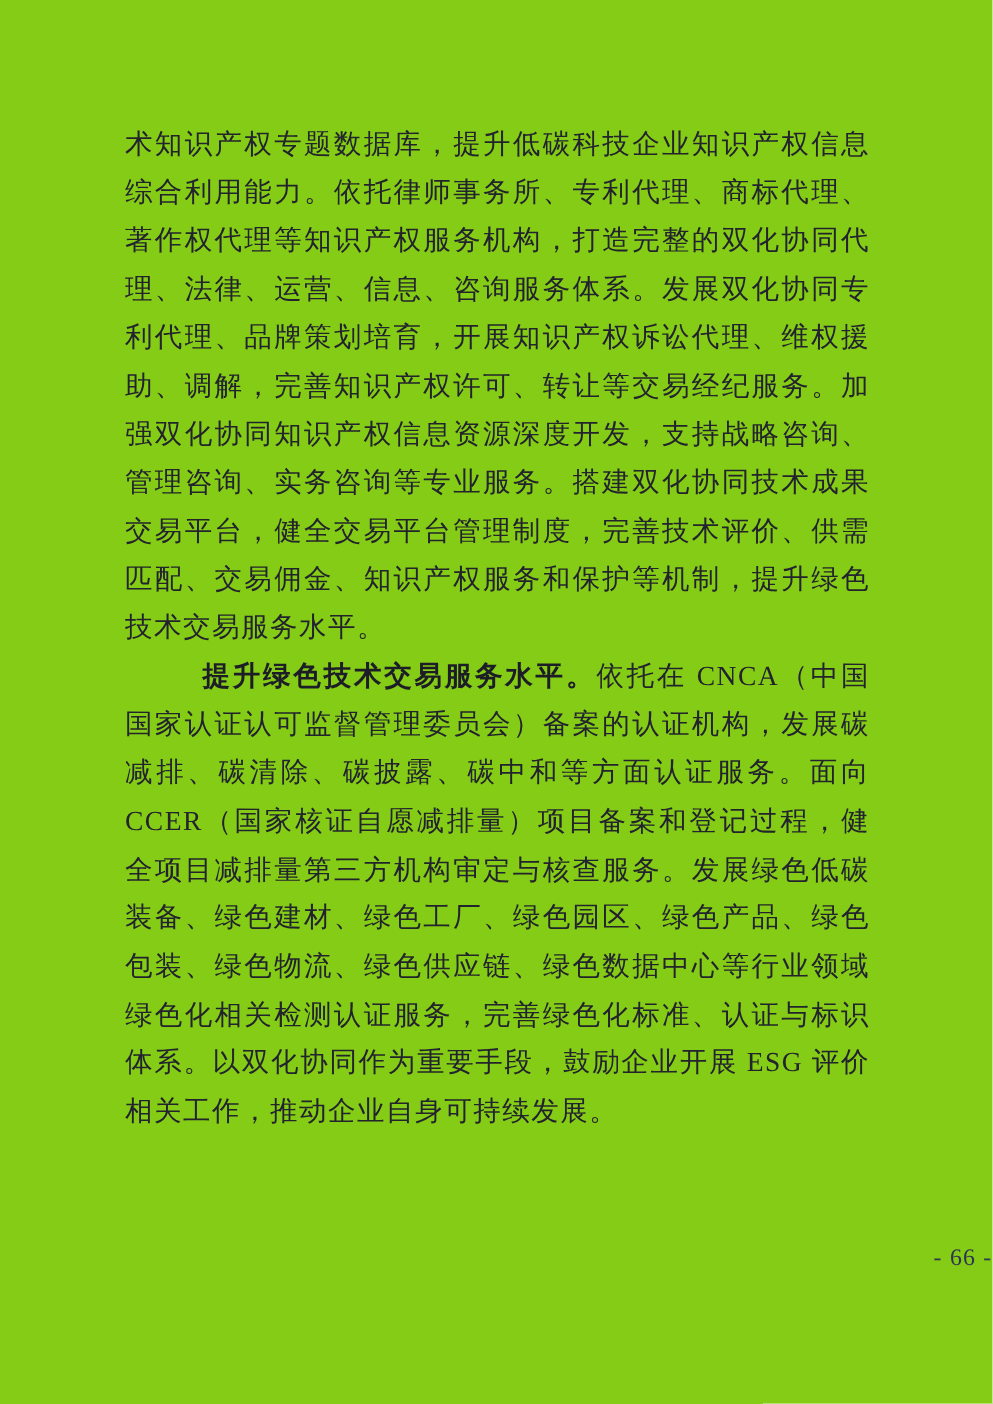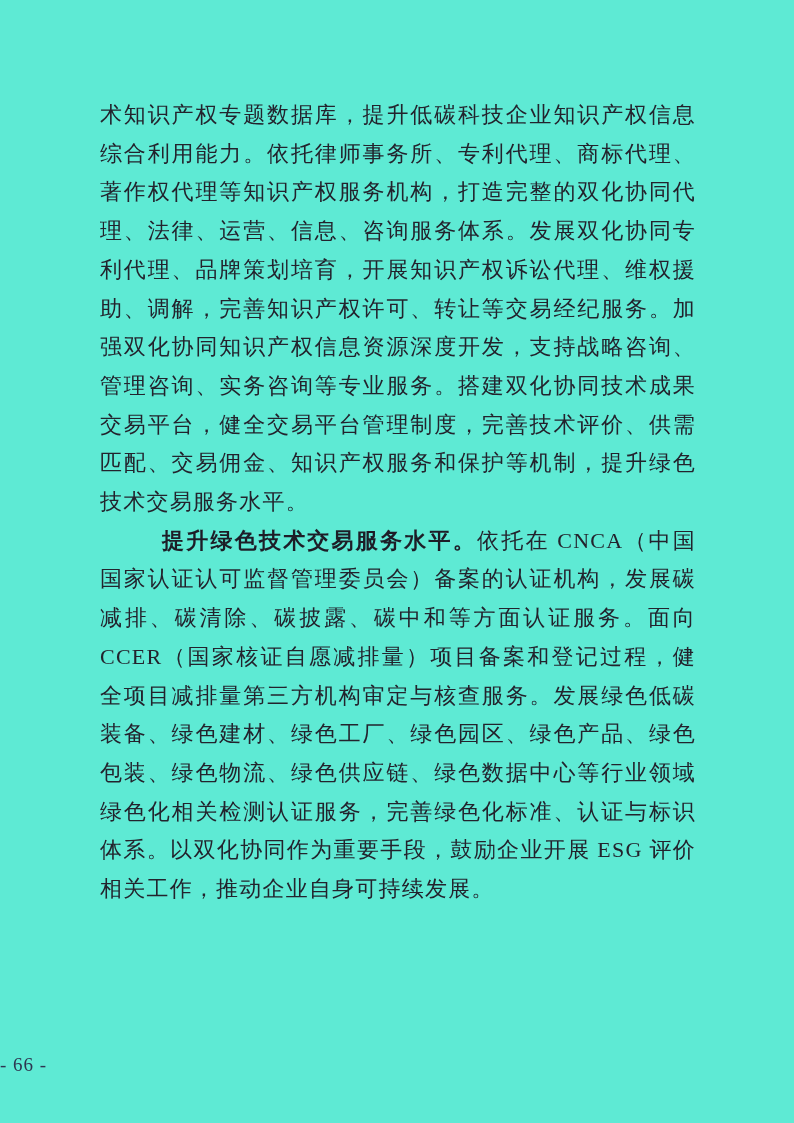--- a/index.html
+++ b/index.html
@@ -4,21 +4,21 @@
 <style>
   html, body {
     margin: 0;
     padding: 0;
     background: #ffffff;
   }
   .page {
     position: relative;
     width: 794px;
     height: 1123px;
-    background: #5eead4;
+    background: #84cc16;
     overflow: hidden;
     font-family: "Liberation Serif", "DejaVu Serif", serif;
   }
   .text-block {
     position: absolute;
     left: 100px;
     top: 96px;
     width: 596px;
     font-size: 22px;
     line-height: 38.7px;
@@ -37,23 +37,23 @@
   .para-lead {
     font-weight: bold;
     color: #1d1d27;
   }
   .para-text {
     font-weight: normal;
   }
   .footer {
     position: absolute;
     left: 0;
-    top: 1054px;
+    top: 996px;
     width: 100%;
-    text-align: left;
+    text-align: right;
   }
   .page-number {
     font-size: 19px;
     letter-spacing: 1px;
     color: #2e3550;
     font-family: "Liberation Serif", "DejaVu Serif", serif;
   }
 </style>
 </head>
 <body>

